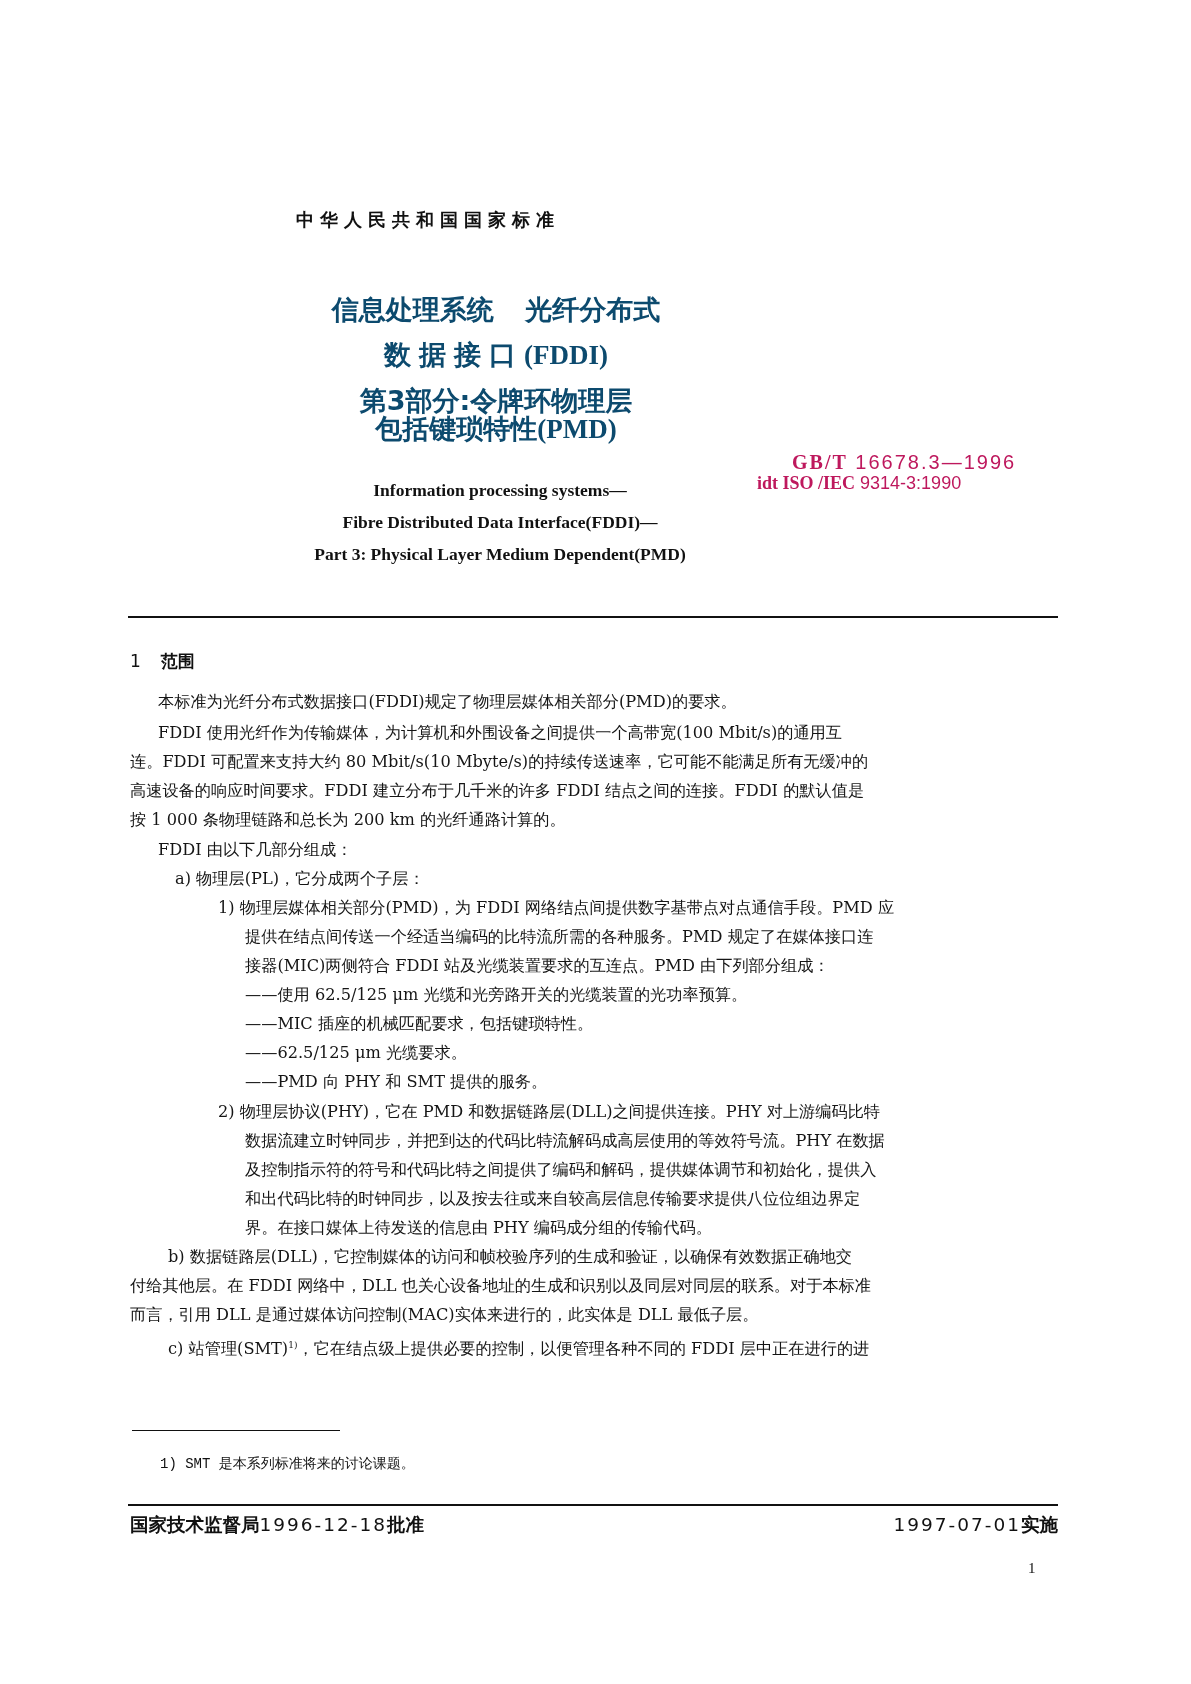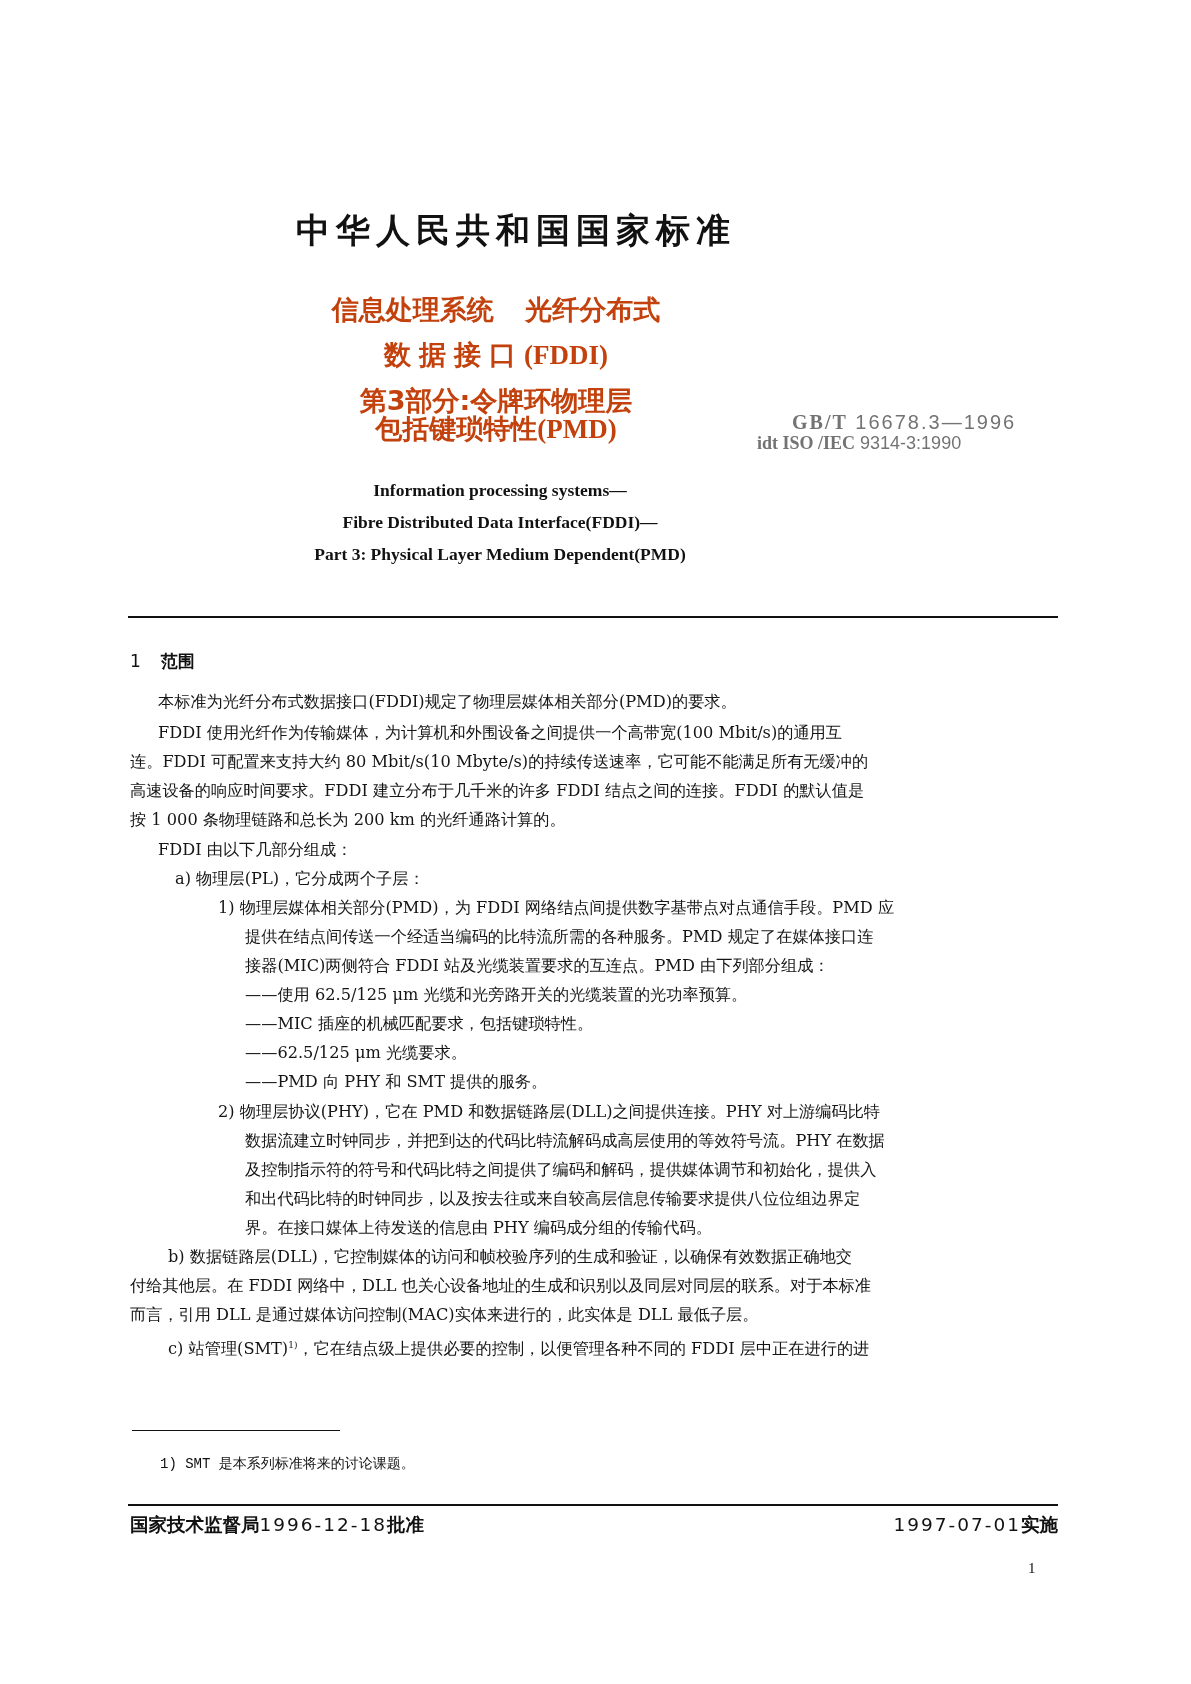--- a/index.html
+++ b/index.html
@@ -6,40 +6,40 @@
     body {
       width: 1191px; height: 1684px; position: relative; overflow: hidden;
       color: #111111;
       font-family: "Liberation Serif", "DejaVu Serif", serif;
     }
     .abs { position: absolute; }
 
     .std-header {
       top: 208px; left: 296px; width: 400px;
       font-family: "DejaVu Sans", "Liberation Sans", sans-serif;
-      font-weight: bold; font-size: 34px; letter-spacing: 6px;
-      text-align: right; white-space: nowrap;
+      font-weight: bold; font-size: 18px; letter-spacing: 6px;
+      text-align: left; white-space: nowrap;
     }
 
     .title-cn {
       font-family: "DejaVu Sans", "Liberation Sans", sans-serif;
-      font-weight: bold; font-size: 27px; white-space: nowrap; color: #c2410c;
+      font-weight: bold; font-size: 27px; white-space: nowrap; color: #0c4a6e;
       line-height: 30px;
     }
     .title-line1 { top: 295px; left: 296px; width: 400px; text-align: center; word-spacing: 22px; }
     .title-line2 { top: 340px; left: 296px; width: 400px; text-align: center; letter-spacing: 8px; }
     .title-line3 { top: 386px; left: 316px; width: 360px; text-align: center; }
     .title-line4 { top: 414px; left: 316px; width: 360px; text-align: center; }
     .title-line2 .latin, .title-line4 .latin {
       font-family: "Liberation Serif", "DejaVu Serif", serif; letter-spacing: 0;
     }
 
     .std-code {
       font-family: "Liberation Sans", "DejaVu Sans", sans-serif;
-      font-size: 20px; white-space: nowrap; color: #737373;
+      font-size: 20px; white-space: nowrap; color: #be185d; margin-top: 40px;
     }
     .std-code .bold-serif { font-family: "Liberation Serif", serif; font-weight: bold; }
     .std-code-1 { top: 411px; left: 792px; letter-spacing: 2px; }
     .std-code-2 { top: 433px; left: 757px; font-size: 18px; }
 
     .title-en {
       font-family: "Liberation Serif", "DejaVu Serif", serif;
       font-weight: bold; font-size: 17.5px; text-align: center; white-space: nowrap;
       left: 210px; width: 580px;
     }

